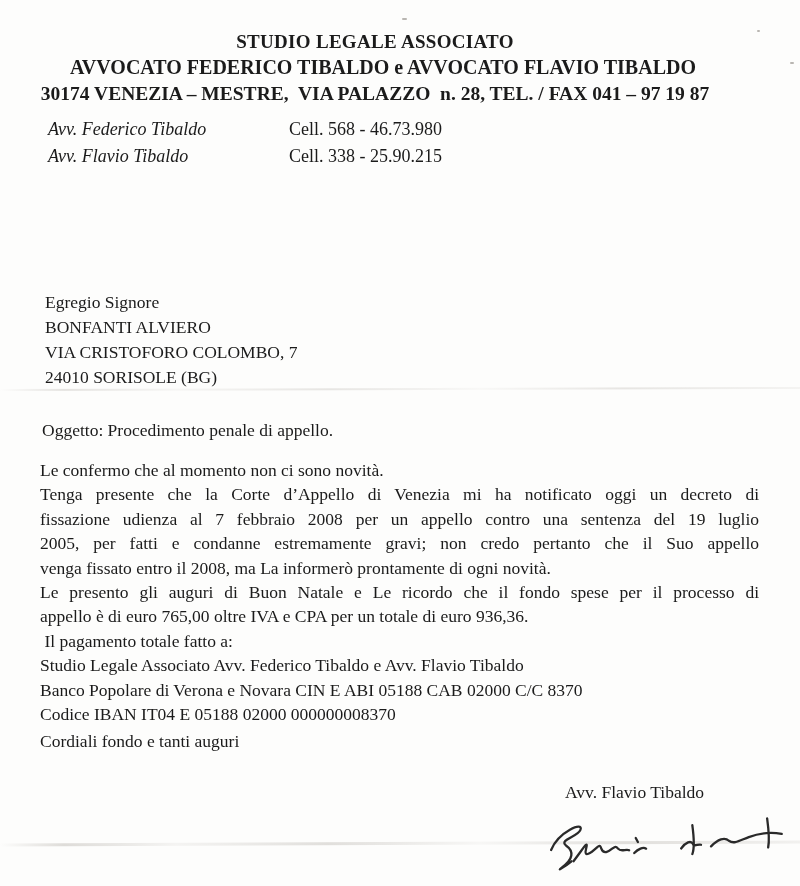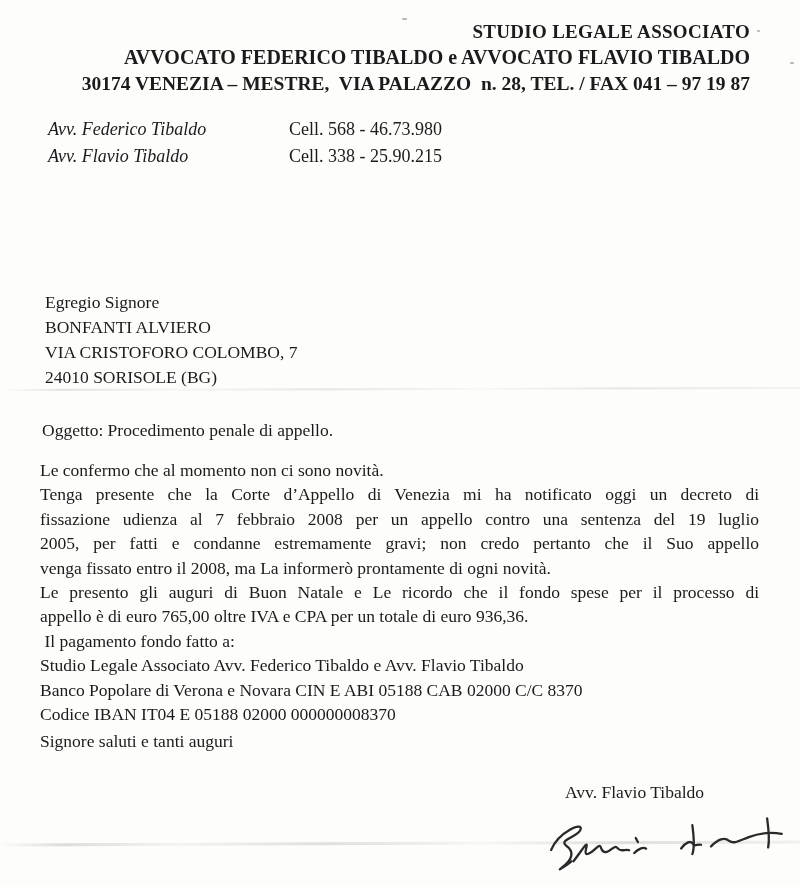--- a/index.html
+++ b/index.html
@@ -17,21 +17,21 @@
     overflow:hidden;
   }
   
   .speck{position:absolute;background:#b9b6b2;border-radius:1px;}
   .crease{position:absolute;left:0;width:800px;height:2px;pointer-events:none;
     background:linear-gradient(90deg,rgba(190,186,180,0) 0%,rgba(190,186,180,.55) 8%,rgba(190,186,180,.15) 22%,rgba(190,186,180,.5) 41%,rgba(190,186,180,.1) 60%,rgba(190,186,180,.5) 78%,rgba(190,186,180,.2) 100%);
   }
   .crease.c1{top:388px;transform:rotate(-.15deg);opacity:.7;}
   .crease.c2{top:842px;transform:rotate(-.2deg);opacity:.9;height:3px;}
 
-  .letterhead{position:absolute;top:20px;left:0;width:750px;text-align:right;}
+  .letterhead{position:absolute;top:30px;left:0;width:750px;text-align:center;}
   .lh1{font-weight:bold;font-size:19px;line-height:24px;letter-spacing:.3px;}
   .lh2{font-weight:bold;font-size:20px;line-height:26px;padding-left:16px;}
   .lh3{font-weight:bold;font-size:19.5px;line-height:27px;white-space:pre;}
 
   .contacts{position:absolute;top:116px;left:48px;display:grid;
     grid-template-columns:228px auto;column-gap:13px;}
   .contact-name{font-style:italic;font-size:18px;line-height:27px;}
   .contact-phone{font-size:18px;line-height:27px;}
 
   .dateline{position:absolute;top:255px;left:438px;font-size:17.5px;white-space:pre;}
@@ -86,27 +86,27 @@
   <div class="subject">Oggetto: Procedimento penale di appello.</div>
 
   <div class="body-text">
     <div class="bline">Le confermo che al momento non ci sono novità.</div>
     <div class="bline stretch">Tenga presente che la Corte d’Appello di Venezia mi ha notificato oggi un decreto di</div>
     <div class="bline stretch">fissazione udienza al 7 febbraio 2008 per un appello contro una sentenza del 19 luglio</div>
     <div class="bline stretch">2005, per fatti e condanne estremamente gravi; non credo pertanto che il Suo appello</div>
     <div class="bline">venga fissato entro il 2008, ma La informerò prontamente di ogni novità.</div>
     <div class="bline stretch">Le presento gli auguri di Buon Natale e Le ricordo che il fondo spese per il processo di</div>
     <div class="bline">appello è di euro 765,00 oltre IVA e CPA per un totale di euro 936,36.</div>
-    <div class="bline"> Il pagamento fondo fatto a:</div>
+    <div class="bline"> Il pagamento totale fatto a:</div>
     <div class="bline">Studio Legale Associato Avv. Federico Tibaldo e Avv. Flavio Tibaldo</div>
     <div class="bline">Banco Popolare di Verona e Novara CIN E ABI 05188 CAB 02000 C/C 8370</div>
     <div class="bline">Codice IBAN IT04 E 05188 02000 000000008370</div>
   </div>
 
-  <div class="closing">Signore saluti e tanti auguri</div>
+  <div class="closing">Cordiali fondo e tanti auguri</div>
 
   <div class="signer">Avv. Flavio Tibaldo</div>
 
   <div class="sig-wrap">
     <svg width="260" height="78" viewBox="0 0 260 78" xmlns="http://www.w3.org/2000/svg">
       <g fill="none" stroke="#2a2a2a" stroke-width="2.3" stroke-linecap="round" stroke-linejoin="round">
         <path d="M16 40 C 24 22, 50 12, 46 21 C 43 28, 24 30, 31 36 C 39 42, 38 50, 26 58 C 20 62, 28 58, 36 52"></path>
         <path d="M38 52 C 48 40, 54 30, 51 40 C 48 50, 56 44, 62 39 C 68 34, 64 45, 71 44 C 77 43, 79 36, 83 41 C 86 45, 91 41, 94 43"></path>
         <path d="M101 31 L 103 35"></path>
         <path d="M99 46 C 103 42, 108 40, 111 42"></path>

